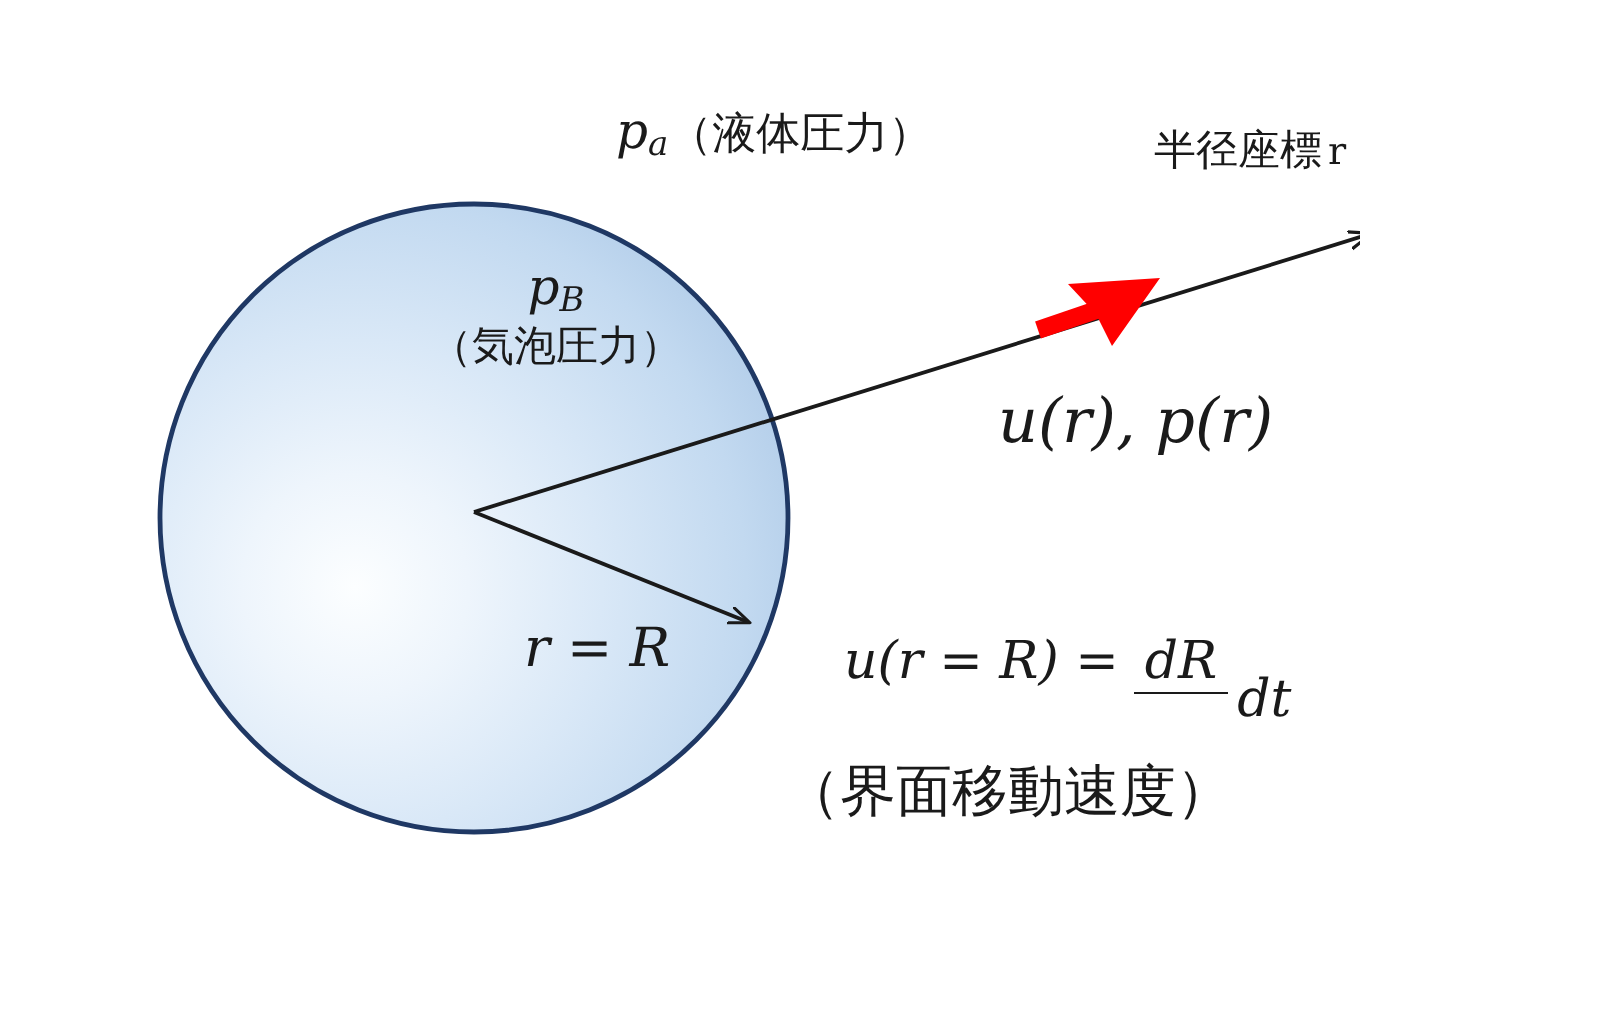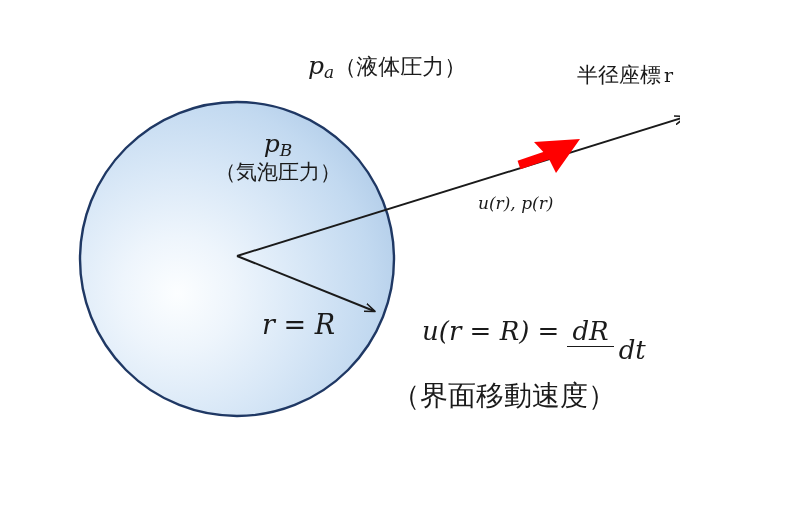--- a/index.html
+++ b/index.html
@@ -82,23 +82,23 @@
     font-style: italic;
   }
   #label-pb .jp {
     display: block;
     font-size: 21px;
     margin-top: 1px;
   }
 
   
   #label-field {
-    left: 478px;
+    left: 499px;
     top: 194px;
-    font-size: 17px;
+    font-size: 31px;
   }
 
   
   #label-r-equals-R {
     left: 262px;
     top: 310px;
     font-size: 27px;
     text-align: center;
   }
 

